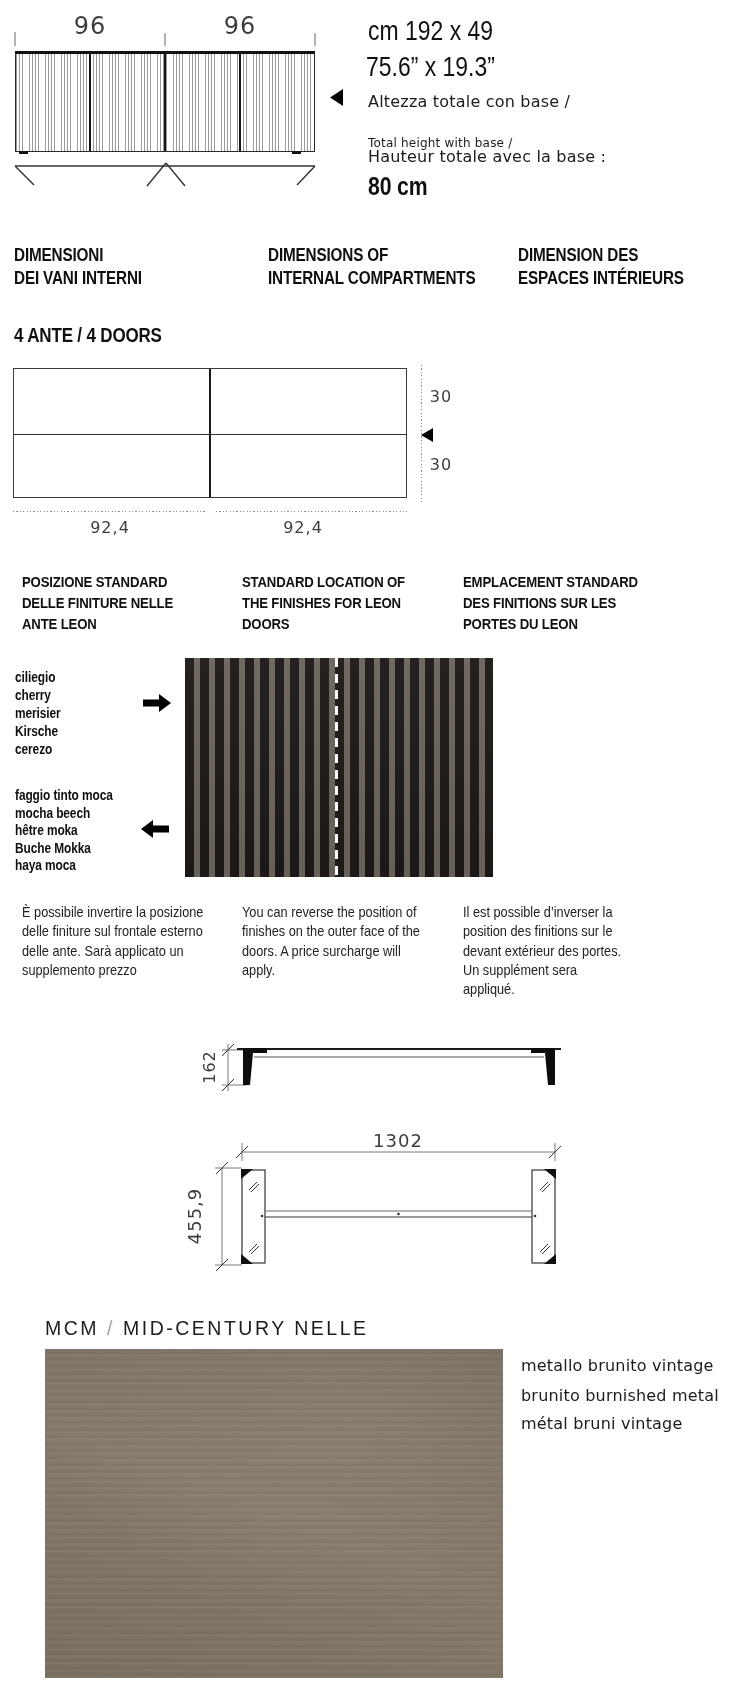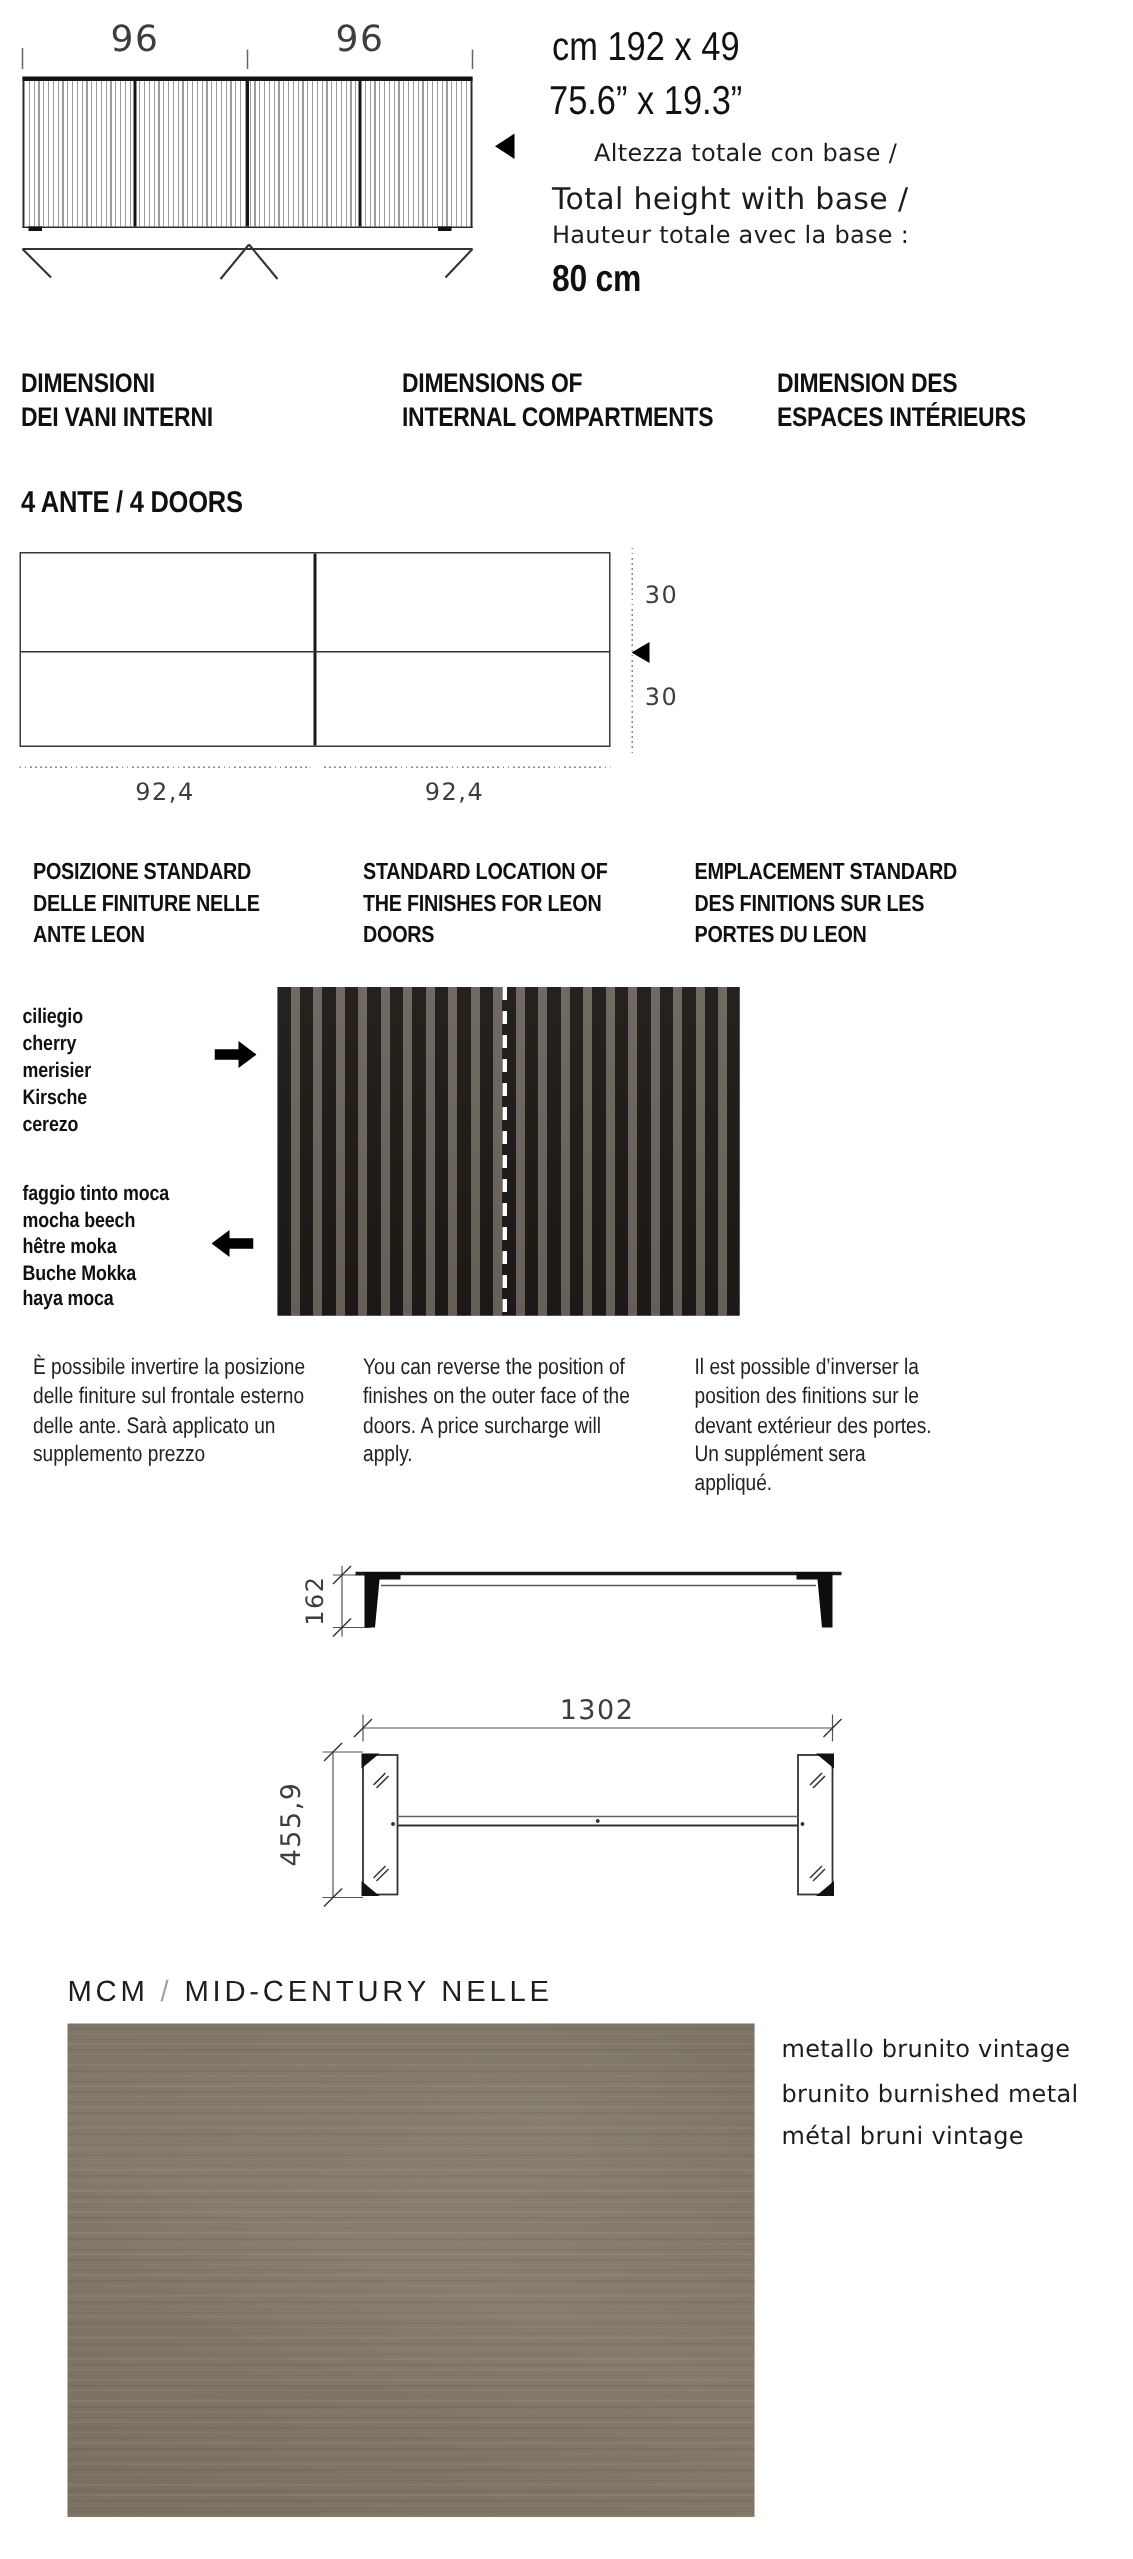--- a/index.html
+++ b/index.html
@@ -56,22 +56,22 @@
   <div class="abs" style="left:19px;top:151px;width:9px;height:3px;background:#111;"></div>
   <div class="abs" style="left:292px;top:151px;width:9px;height:3px;background:#111;"></div>
 
   <div class="abs cx" style="left:368px;top:16px;font-size:27px;color:#111;">cm 192 x 49</div>
   <div class="abs cx" style="left:366px;top:52px;font-size:27px;color:#111;">75.6” x 19.3”</div>
 
   <svg class="abs" style="left:330px;top:89px;" width="14" height="17" viewBox="0 0 14 17">
     <polygon points="13,0 13,17 0,8.5" fill="#000"></polygon>
   </svg>
 
-  <div class="abs soft" style="left:368px;top:92px;font-size:16px;margin-left:28px;">Altezza totale con base /</div>
-  <div class="abs soft" style="left:368px;top:120px;font-size:20px;">Total height with base /</div>
+  <div class="abs soft" style="left:368px;top:92px;font-size:16px;">Altezza totale con base /</div>
+  <div class="abs soft" style="left:368px;top:136px;font-size:12px;">Total height with base /</div>
   <div class="abs soft" style="left:368px;top:147px;font-size:16px;">Hauteur totale avec la base :</div>
   <div class="abs cx hd" style="left:368px;top:172px;font-size:25px;">80 cm</div>
 
   <div class="abs cx hd" style="left:14px;top:244px;font-size:18px;line-height:23px;">
     <div>DIMENSIONI</div>
     <div>DEI VANI INTERNI</div>
   </div>
   <div class="abs cx hd" style="left:268px;top:244px;font-size:18px;line-height:23px;">
     <div>DIMENSIONS OF</div>
     <div>INTERNAL COMPARTMENTS</div>

